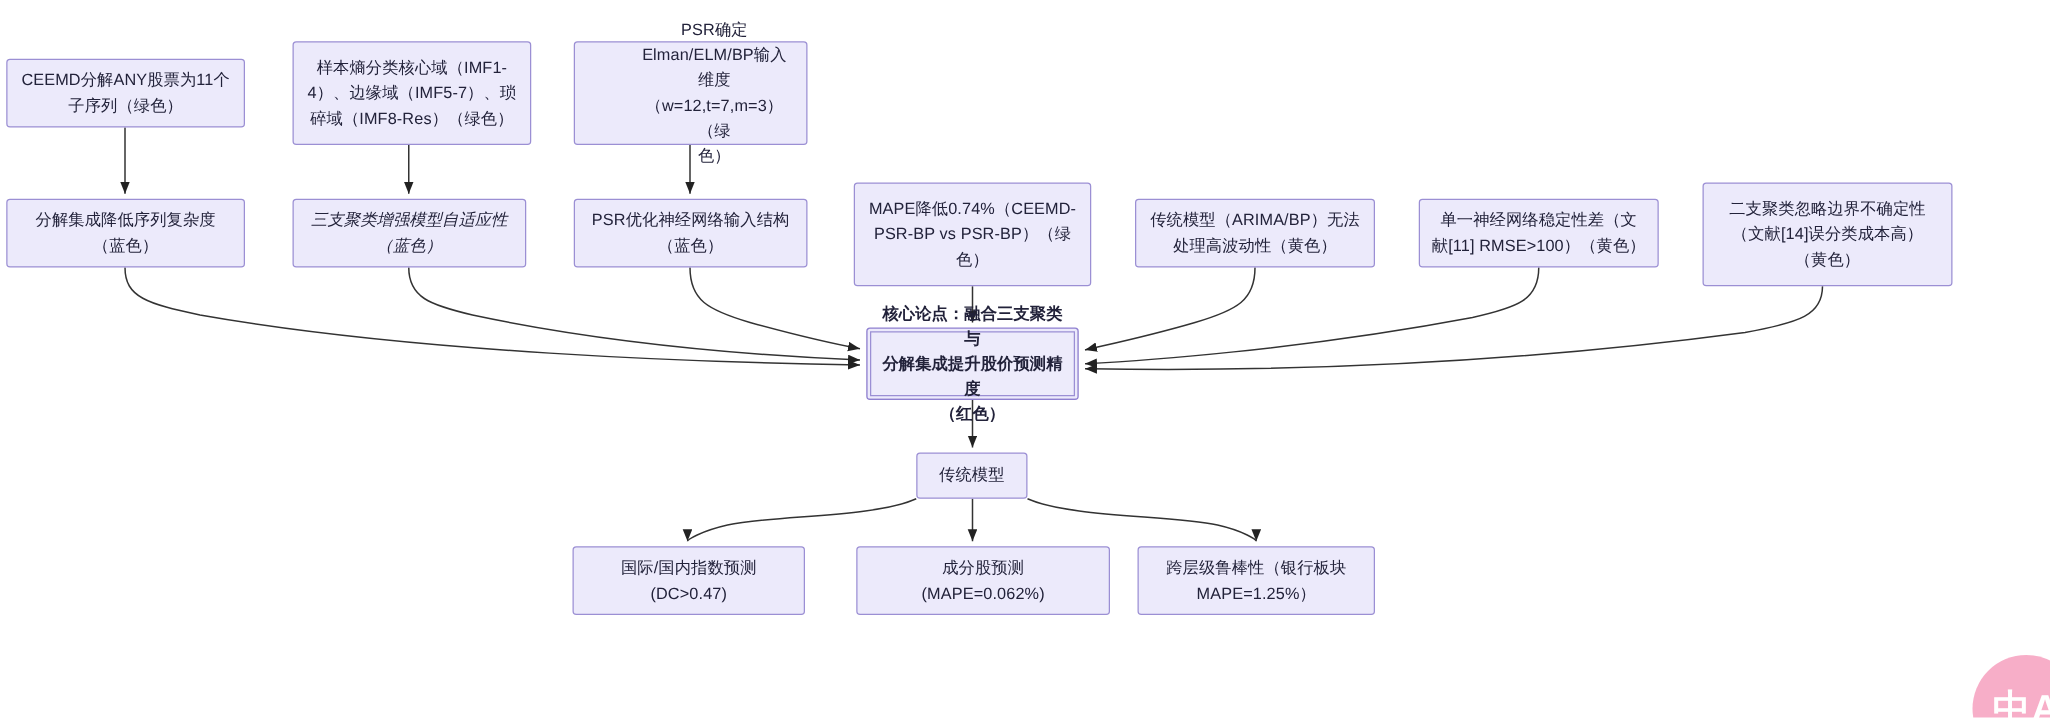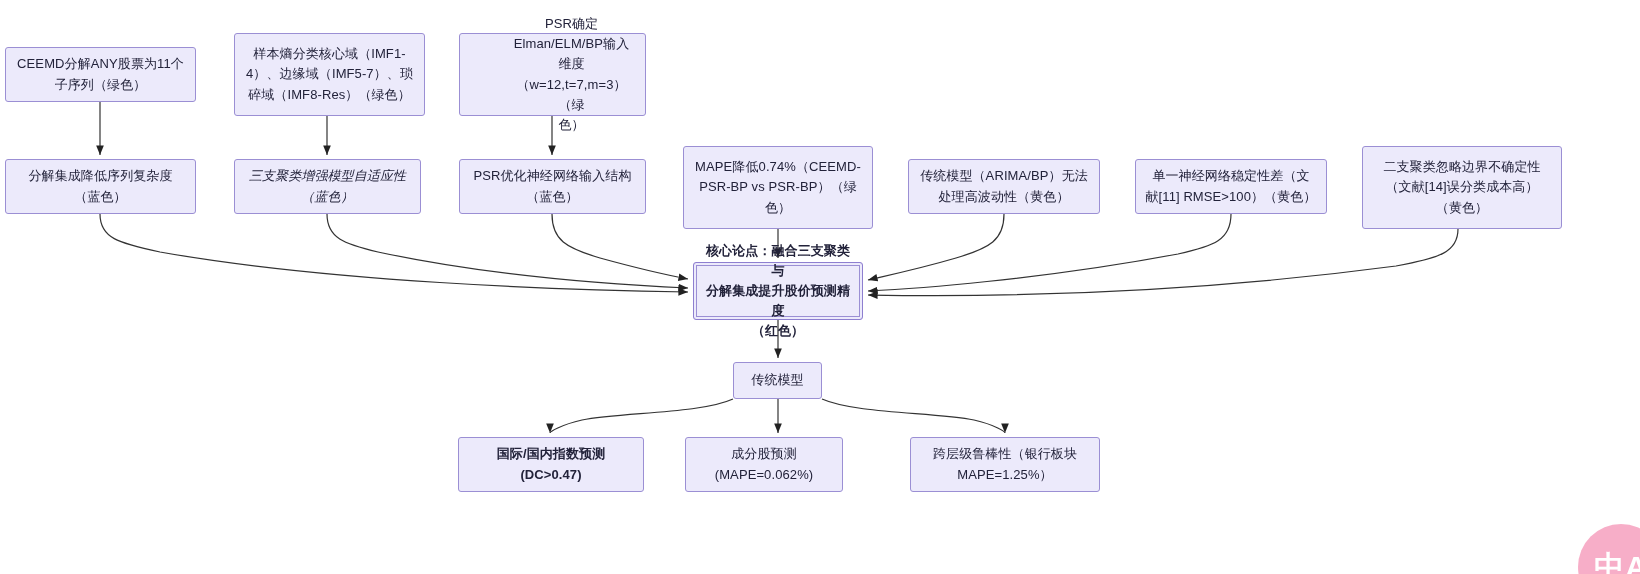--- a/index.html
+++ b/index.html
@@ -161,25 +161,25 @@
   <div class="node core" style="left:693px;top:262px;width:170px;height:58px;">
     <span class="txt">核心论点：融合三支聚类与
 分解集成提升股价预测精度
 （红色）</span>
   </div>
 
   <div class="node" style="left:733px;top:362px;width:89px;height:37px;">
     <span class="txt">传统模型</span>
   </div>
 
-  <div class="node" style="left:458px;top:437px;width:186px;height:55px;font-weight:bold;">
+  <div class="node" style="left:458px;top:437px;width:186px;height:55px;">
     <span class="txt">国际/国内指数预测
 (DC&gt;0.47)</span>
   </div>
-  <div class="node" style="left:685px;top:437px;width:158px;height:55px;">
+  <div class="node" style="left:685px;top:437px;width:203px;height:55px;">
     <span class="txt">成分股预测
 (MAPE=0.062%)</span>
   </div>
   <div class="node" style="left:910px;top:437px;width:190px;height:55px;">
     <span class="txt">跨层级鲁棒性（银行板块
 MAPE=1.25%）</span>
   </div>
 
   <div id="watermark" style="left:1578px;top:524px;">
     <span>中A</span>

